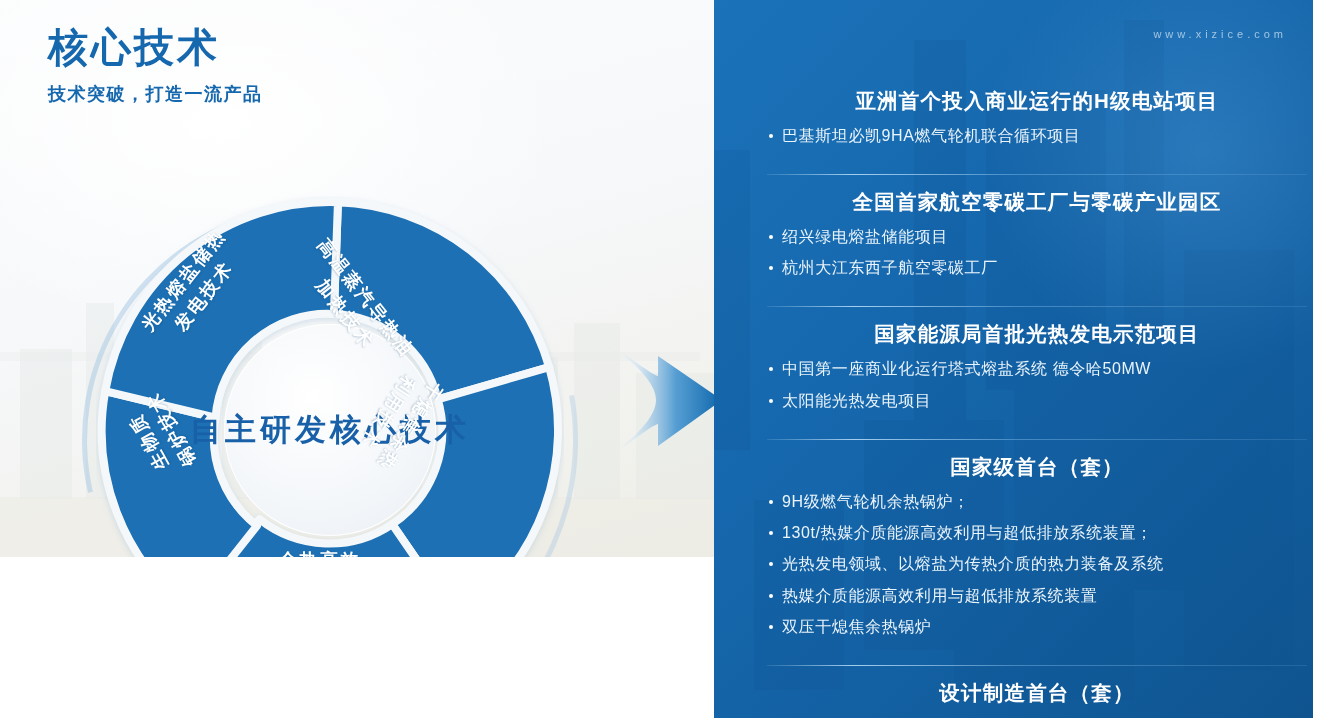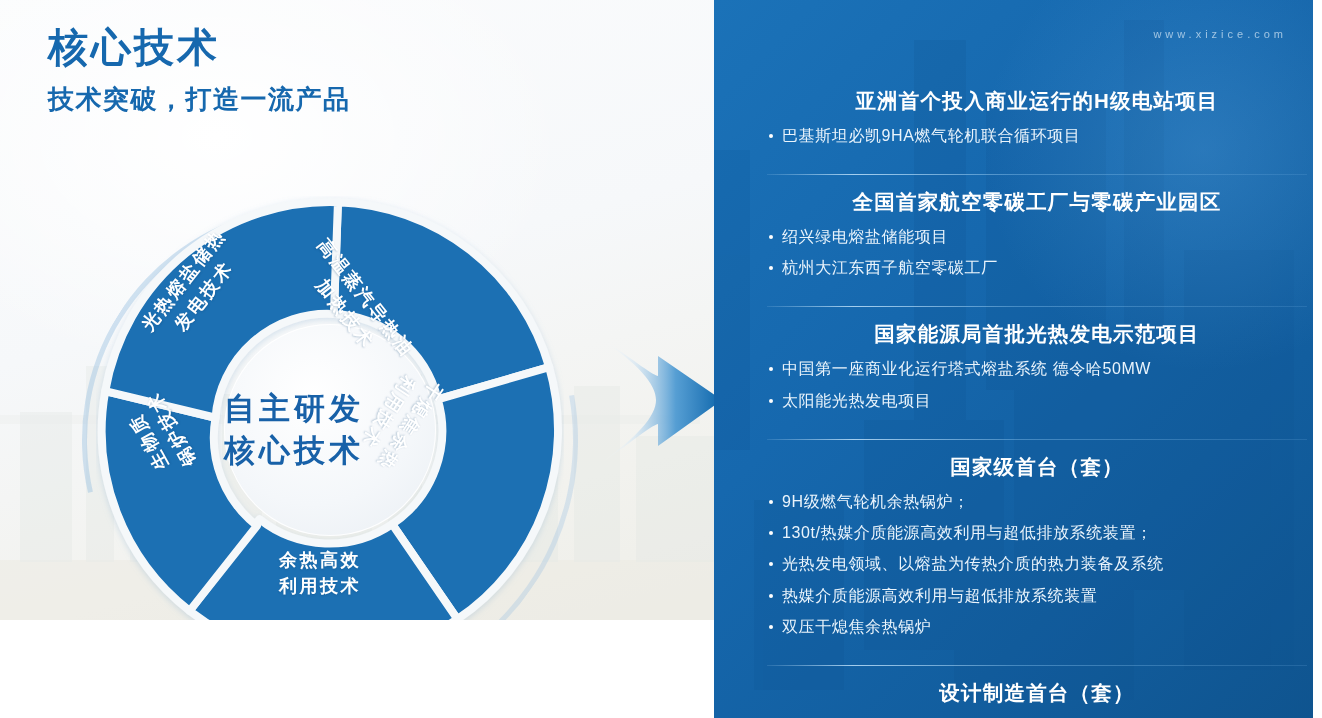--- a/index.html
+++ b/index.html
@@ -6,21 +6,21 @@
   html,body { width:1322px; height:718px; overflow:hidden; }
   body {
     font-family:"Liberation Sans","DejaVu Sans",sans-serif;
     background:#ffffff;
     position:relative;
   }
   #stage { position:relative; width:1322px; height:718px; overflow:hidden; }
 
   
   .left-panel{
-    position:absolute; left:0; top:0; width:723px; height:620px;
+    position:absolute; left:0; top:0; width:723px; height:557px;
     background:
       radial-gradient(ellipse 70% 55% at 30% 22%, #ffffff 0%, rgba(255,255,255,0) 70%),
       linear-gradient(165deg,#fbfcfd 0%,#f6f8fa 45%,#f2f2ee 78%,#eeeee8 100%);
     overflow:hidden;
   }
   
   .photo-wm{
     position:absolute; left:-10px; bottom:0; width:740px; height:300px;
     opacity:.55; pointer-events:none;
   }
@@ -33,31 +33,31 @@
   }
   .arc-a{ width:470px; height:470px; left:82px; top:205px; transform:rotate(-58deg); }
   .arc-b{ width:520px; height:520px; left:58px; top:180px; transform:rotate(125deg);
           border-color:rgba(150,190,225,.30) transparent transparent transparent; }
 
   .heading-block{ position:absolute; left:48px; top:22px; }
   .page-title{
     font-size:40px; font-weight:700; color:#1668ae; letter-spacing:3px; line-height:1.25;
   }
   .page-subtitle{
-    margin-top:10px; font-size:26px; font-weight:700; color:#1668ae; letter-spacing:1.5px;
+    margin-top:10px; font-size:18px; font-weight:700; color:#1668ae; letter-spacing:1.5px;
   }
 
   
   .donut-wrap{ position:absolute; left:96px; top:196px; width:468px; height:468px; }
   .donut-svg{ position:absolute; left:0; top:0; width:468px; height:468px; }
   .donut-center{
     position:absolute; left:50%; top:50%; transform:translate(-50%,-50%);
     width:212px; height:212px; border-radius:50%;
     background:radial-gradient(circle at 42% 34%, #ffffff 0%, #f4f7fa 58%, #e9eef3 100%);
-    display:flex; flex-direction:column; justify-content:center;
+    display:flex; align-items:center; justify-content:center;
     box-shadow:inset 0 0 0 1px rgba(255,255,255,.9);
   }
   .donut-center span{
     font-size:31px; font-weight:700; color:#1861a8; letter-spacing:4px; line-height:1.36;
     white-space:nowrap;
   }
   .seg-label{
     position:absolute; color:#ffffff; font-weight:700; font-size:18px;
     letter-spacing:2.5px; line-height:1.42; text-align:center; white-space:nowrap;
     text-shadow:0 1px 2px rgba(0,60,110,.28);

